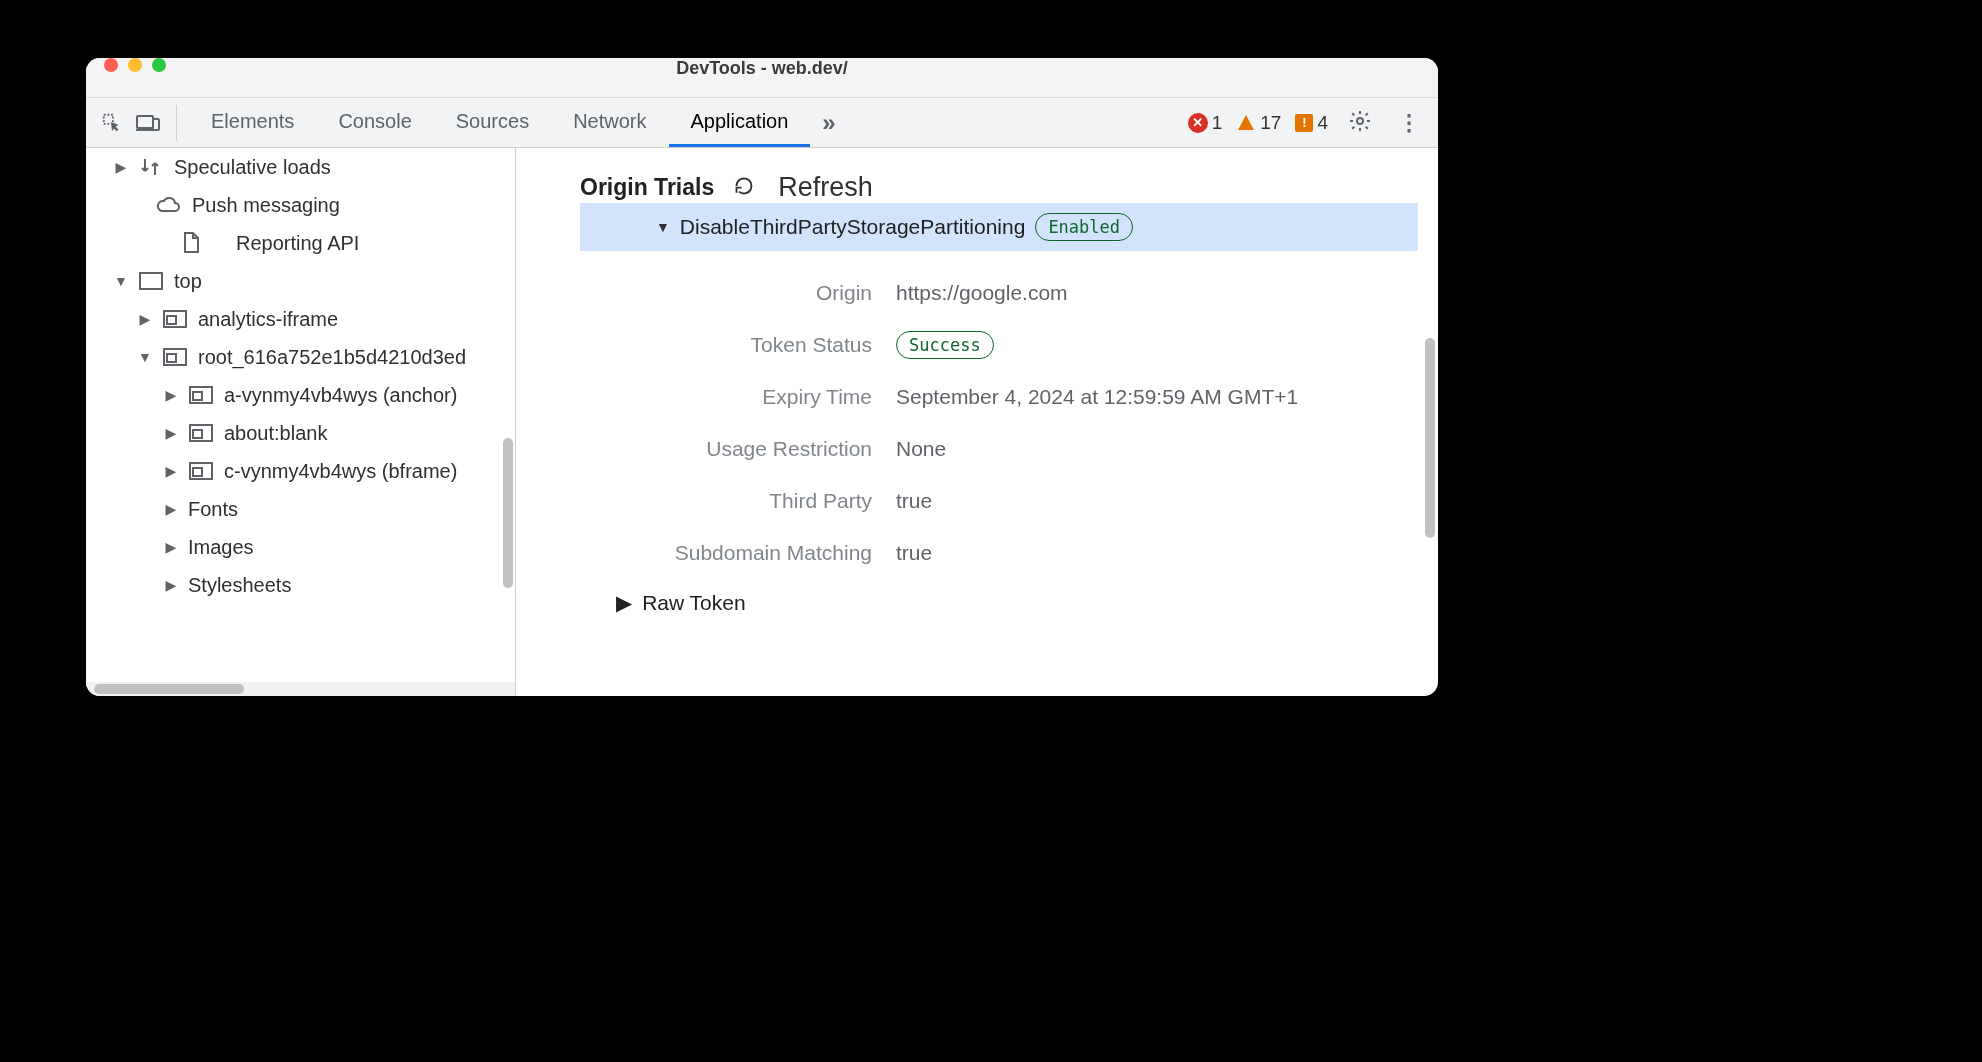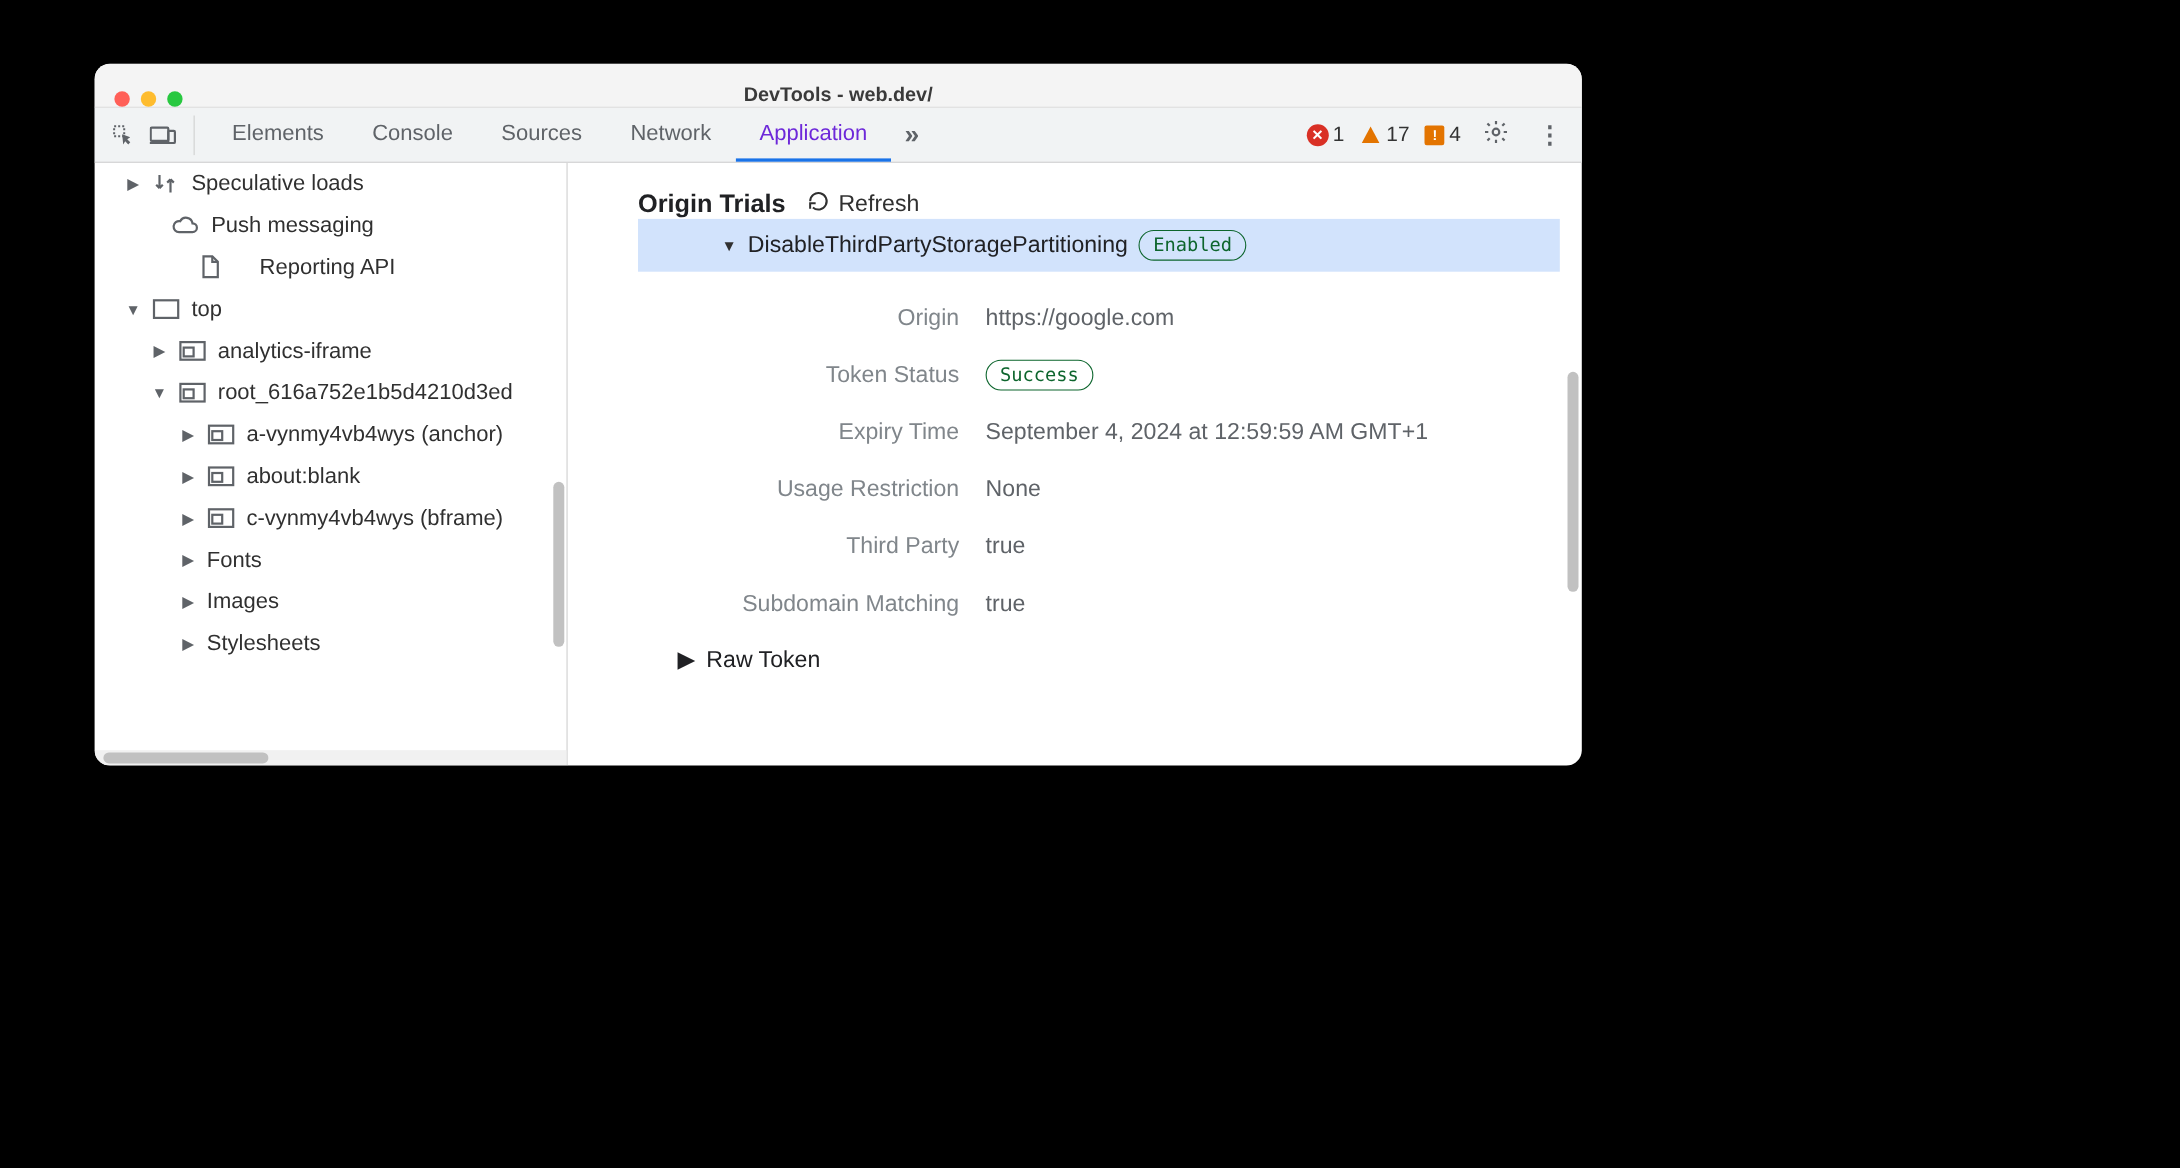--- a/index.html
+++ b/index.html
@@ -22,21 +22,21 @@
       box-shadow: 0 20px 60px rgba(0,0,0,0.5);
       display: flex;
       flex-direction: column;
     }
     
     .titlebar {
       height: 40px;
       background: #f4f4f4;
       border-bottom: 1px solid #ddd;
       display: flex;
-      align-items: flex-end;
+      align-items: flex-start;
       position: relative;
     }
     .traffic-lights {
       display: flex;
       gap: 10px;
       padding-left: 18px;
     }
     .traffic-light {
       width: 14px; height: 14px; border-radius: 50%;
     }
@@ -85,21 +85,21 @@
       padding: 0 22px;
       font-size: 20px;
       color: #5f6368;
       height: 100%;
       display: flex;
       align-items: center;
       border-bottom: 3px solid transparent;
       cursor: pointer;
     }
     .tab.active {
-      color: #6d28d9;
+      color: #000000;
       border-bottom-color: #1a73e8;
     }
     .more-tabs {
       padding: 0 12px;
       font-size: 24px;
       color: #5f6368;
       cursor: pointer;
       font-weight: bold;
     }
     .toolbar-right {
@@ -218,22 +218,22 @@
       padding-left: 64px;
     }
     .content-title {
       font-size: 23px;
       font-weight: 700;
       color: #202124;
     }
     .refresh-btn {
       display: flex;
       align-items: center;
-      gap: 8px;
-      font-size: 21px;
+      gap: 24px;
+      font-size: 27px;
       color: #303030;
       cursor: pointer;
     }
     .trial-row {
       background: #d2e3fc;
       height: 48px;
       display: flex;
       align-items: center;
       gap: 10px;
       padding-left: 76px;

